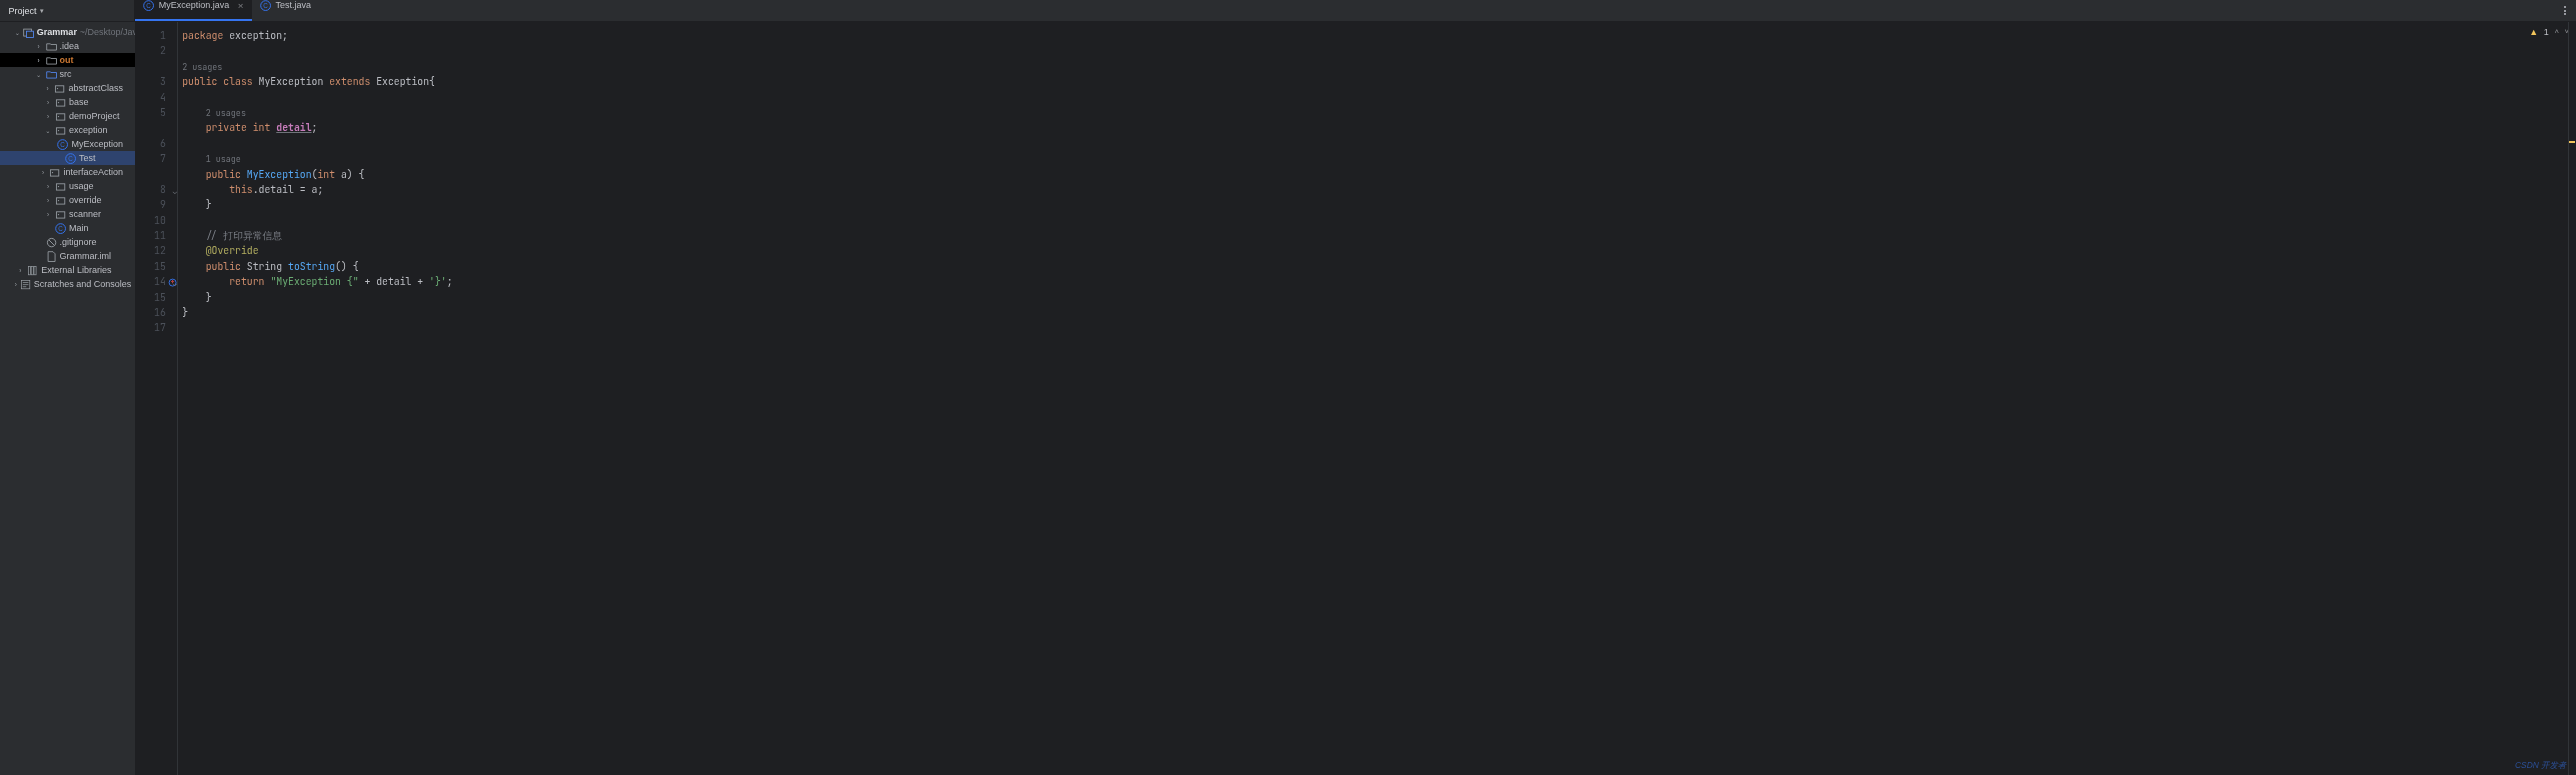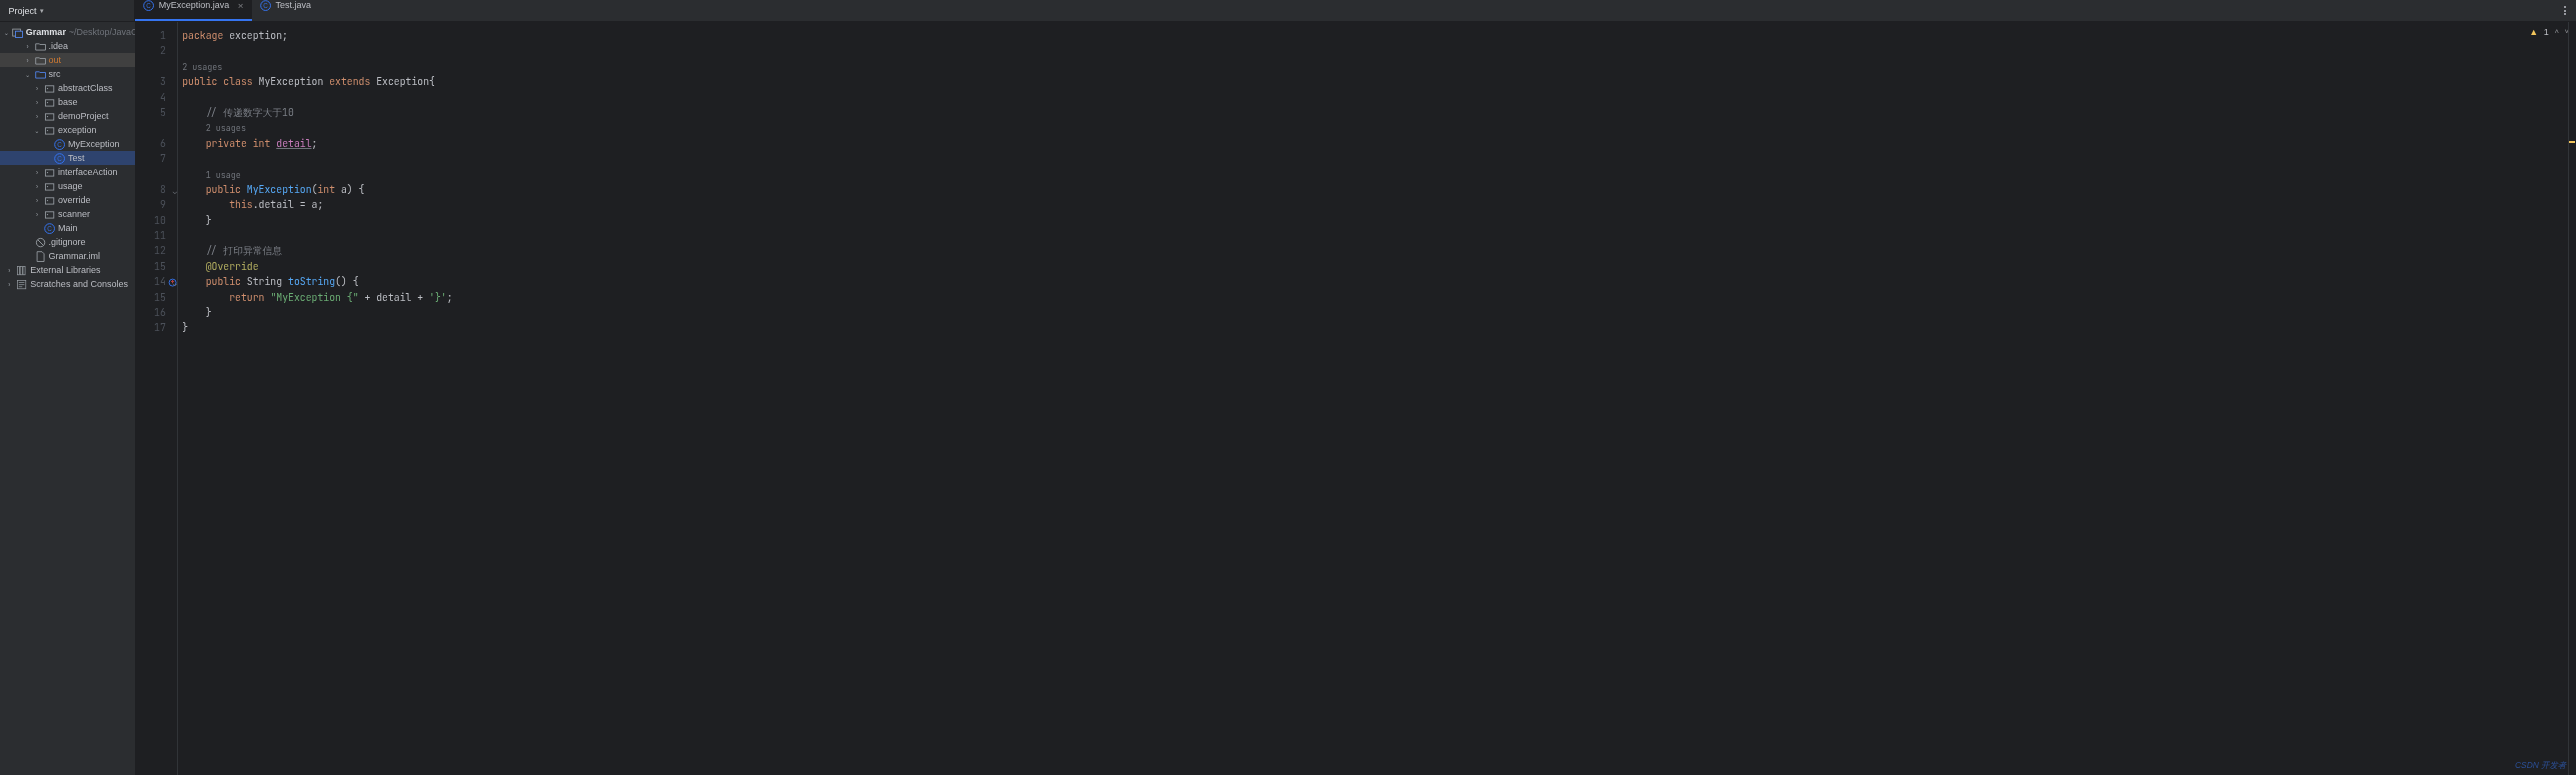--- a/index.html
+++ b/index.html
@@ -58,26 +58,26 @@
 .sidebar {
   width: 135px;
   background: #2b2d30;
   overflow: hidden;
   padding-top: 2.8px;
 }
 .tree-row {
   display: flex;
   align-items: center;
   height: 14px;
-  padding: 0 1px;
+  padding: 0 12px;
   gap: 2.8px;
   white-space: nowrap;
 }
 .tree-row.selected { background: #2e436e; }
-.tree-row.highlighted { background: #404040; }
+.tree-row.highlighted { background: #000000; font-weight: bold; }
 .indent { display: inline-block; }
 .chev-toggle {
   width: 8.4px;
   text-align: center;
   font-size: 6.3px;
   color: #9aa0a6;
 }
 .chev-blank { width: 8.4px; }
 .tree-label { color: #bcbec4; }
 .tree-label.muted { color: #6f737a; }
@@ -131,21 +131,21 @@
   color: #bcbec4;
   border-left: 0.7px solid #313438;
 }
 .code-line { height: 15.4px; white-space: pre; }
 .kw { color: #cf8e6d; }
 .cls { color: #bcbec4; }
 .method { color: #56a8f5; }
 .str { color: #6aab73; }
 .comment { color: #7a7e85; }
 .anno { color: #b3ae60; }
-.field { color: #c77dbb; }
+.field { color: #c77dbb; font-weight: bold; }
 .hint { color: #6f737a; font-size: 8.4px; }
 .underline { text-decoration: underline; text-decoration-color: #6f737a; }
 .inspection-bar {
   position: absolute;
   top: 4.2px;
   right: 7px;
   display: flex;
   align-items: center;
   gap: 5.6px;
   color: #bcbec4;
@@ -448,21 +448,20 @@
           <div class="gutter-row"><span>15</span></div>
           <div class="gutter-row"><span>16</span></div>
           <div class="gutter-row"><span>17</span></div>
         </div>
       <div class="code">
         <div class="code-line"><span class="kw">package </span><span>exception;</span></div>
         <div class="code-line"></div>
         <div class="code-line"><span class="hint">2 usages</span></div>
         <div class="code-line"><span class="kw">public class </span><span class="cls">MyException </span><span class="kw">extends </span><span>Exception{</span></div>
         <div class="code-line"></div>
-        <div class="code-line">    <span class="comment">// 传递数字大于10</span></div>
         <div class="code-line">    <span class="hint">2 usages</span></div>
         <div class="code-line">    <span class="kw">private int </span><span class="field underline">detail</span><span>;</span></div>
         <div class="code-line"></div>
         <div class="code-line">    <span class="hint">1 usage</span></div>
         <div class="code-line">    <span class="kw">public </span><span class="method">MyException</span><span>(</span><span class="kw">int </span><span>a) {</span></div>
         <div class="code-line">        <span class="kw">this</span><span>.detail = a;</span></div>
         <div class="code-line">    <span>}</span></div>
         <div class="code-line"></div>
         <div class="code-line">    <span class="comment">// 打印异常信息</span></div>
         <div class="code-line">    <span class="anno">@Override</span></div>

